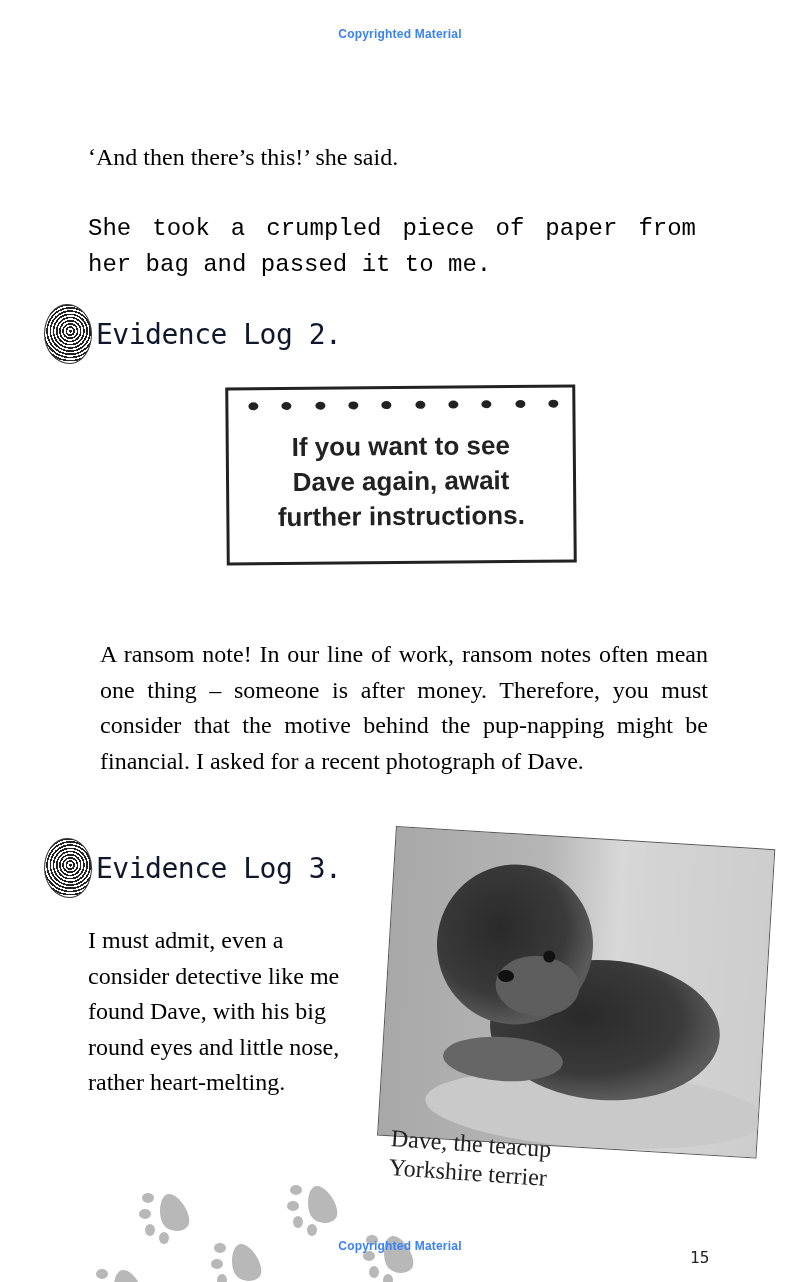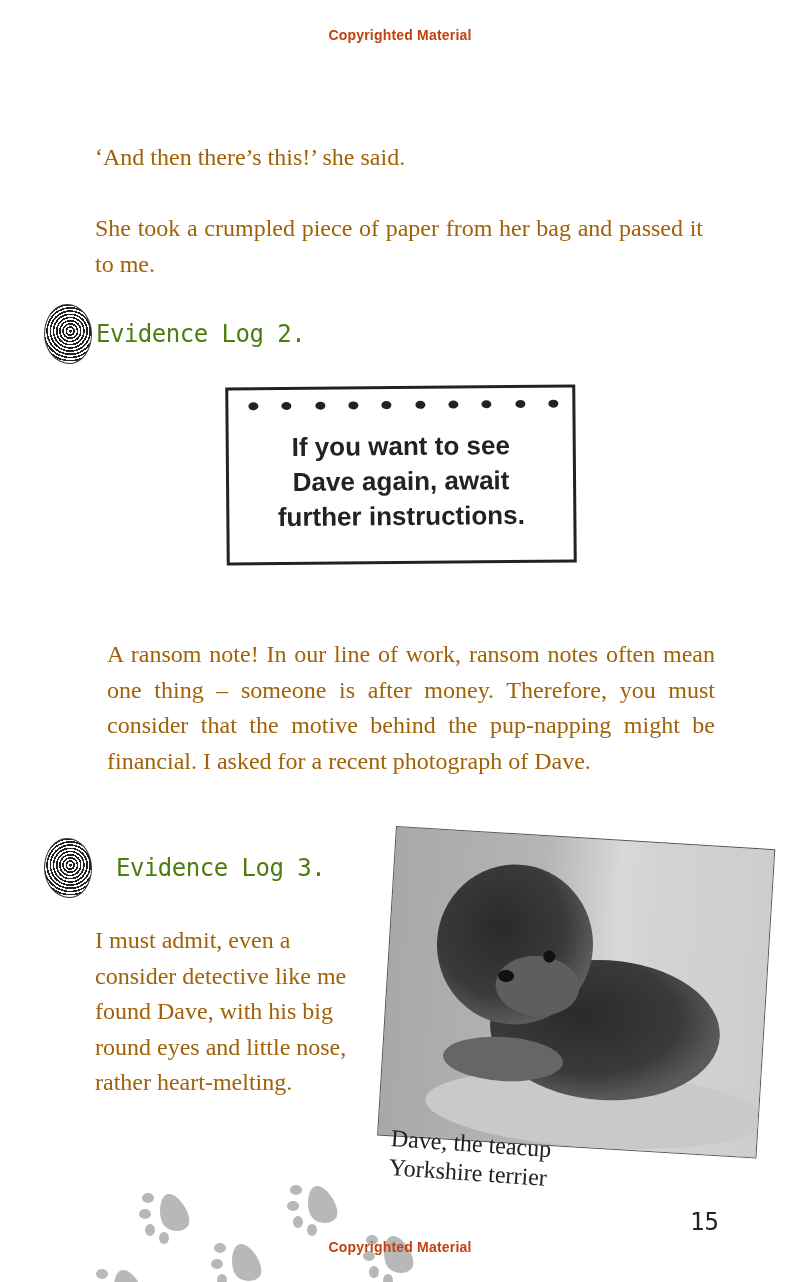--- a/index.html
+++ b/index.html
@@ -1,55 +1,55 @@
 <!DOCTYPE html>
 <html><head>
 <meta charset="utf-8">
 <style>
   html, body { margin:0; padding:0; background:#ffffff; }
   body { width:800px; height:1282px; position:relative; overflow:hidden; color:#222; }
   .serif { font-family: "Liberation Serif", "DejaVu Serif", serif; }
   .mono { font-family: "DejaVu Sans Mono", "Liberation Mono", monospace; }
   .sans { font-family: "Liberation Sans", "DejaVu Sans", sans-serif; }
 
-  .watermark { position:absolute; left:0; width:800px; text-align:center; font-size:14px; font-weight:bold; color:#c2410c; letter-spacing:0.2px; }
+  .watermark { position:absolute; left:0; width:800px; text-align:center; font-size:12px; font-weight:bold; color:#3b82f6; letter-spacing:0.2px; }
   .wm-top { top:27px; }
   .wm-bottom { top:1239px; z-index:3; }
 
-  .para { position:absolute; left:95px; width:608px; font-size:24px; line-height:35.5px; color:#a16207; }
+  .para { position:absolute; left:88px; width:608px; font-size:24px; line-height:35.5px; color:#000000; }
   .justify { text-align:justify; text-align-last:left; }
 
   .heading { position:absolute; left:44px; height:60px; display:flex; align-items:center; }
   .fingerprint { width:46px; height:58px; border-radius:48% 52% 46% 54% / 50% 50% 50% 50%;
     background: repeating-radial-gradient(circle at 55% 45%, #222 0 1.6px, #fff 1.6px 3.2px);
     border:1px solid #333; margin-right:4px; }
-  .heading-text { font-size:24px; color:#4d7c0f; letter-spacing:-0.5px; }
+  .heading-text { font-size:28px; color:#0f172a; letter-spacing:-0.5px; }
 
   .note { position:absolute; left:226px; top:386px; width:350px; height:178px; border:3px solid #222; background:#fff;
     transform: rotate(-0.5deg); box-sizing:border-box; }
   .dots { position:absolute; top:12px; left:20px; right:14px; display:flex; justify-content:space-between; }
   .dot { width:10px; height:8px; border-radius:50%; background:#222; }
   .note-text { position:absolute; top:40px; left:0; right:0; text-align:center; font-size:26px; font-weight:bold; line-height:35px; color:#222; }
 
   .photo-wrap { position:absolute; left:396px; top:826px; width:380px; height:310px; transform: rotate(4deg); transform-origin: 0 0; }
   .photo { width:100%; height:100%; border:1px solid #555; box-sizing:border-box; overflow:hidden; position:relative;
     background: linear-gradient(90deg, #a8a8a8 0%, #b5b5b5 40%, #d8d8d8 60%, #c4c4c4 100%); }
   .caption { position:absolute; left:392px; top:1124px; font-size:24px; line-height:29px; transform: rotate(4deg); transform-origin:0 0; color:#222; }
 
-  .page-num { position:absolute; left:690px; top:1208px; font-size:24px; color:#222; }
+  .page-num { position:absolute; left:690px; top:1248px; font-size:16px; color:#222; }
 
   .paw { position:absolute; }
 </style>
 </head>
 <body>
 
 <div class="watermark wm-top sans">Copyrighted Material</div>
 
 <div class="para serif" style="top:140px;">‘And then there’s this!’ she said.</div>
-<div class="para serif justify" style="top:211px;">She took a crumpled piece of paper from her bag and passed it to me.</div>
+<div class="para serif justify" style="top:211px;font-family:Liberation Mono, monospace;">She took a crumpled piece of paper from her bag and passed it to me.</div>
 
 <div class="heading" style="top:304px;">
   <div class="fingerprint"></div>
   <span class="heading-text mono">Evidence Log 2.</span>
 </div>
 
 <div class="note sans">
   <div class="dots">
     <span class="dot"></span>
       <span class="dot"></span>
@@ -64,21 +64,21 @@
   </div>
   <div class="note-text">
     <div>If you want to see</div>
     <div>Dave again, await</div>
     <div>further instructions.</div>
   </div>
 </div>
 
 <div class="para serif justify" style="top:637px;margin-left:12px;">A ransom note! In our line of work, ransom notes often mean one thing – someone is after money. Therefore, you must consider that the motive behind the pup-napping might be financial. I asked for a recent photograph of Dave.</div>
 
-<div class="heading" style="top:838px;gap:20px;">
+<div class="heading" style="top:838px;">
   <div class="fingerprint"></div>
   <span class="heading-text mono">Evidence Log 3.</span>
 </div>
 
 <div class="para serif" style="top:923px; width:260px;">I must admit, even a consider detective like me found Dave, with his big round eyes and little nose, rather heart-melting.</div>
 
 <div class="photo-wrap" style="transform: rotate(3.5deg);">
   <div class="photo">
     <svg width="380" height="310" viewBox="0 0 380 310">
       <defs>

